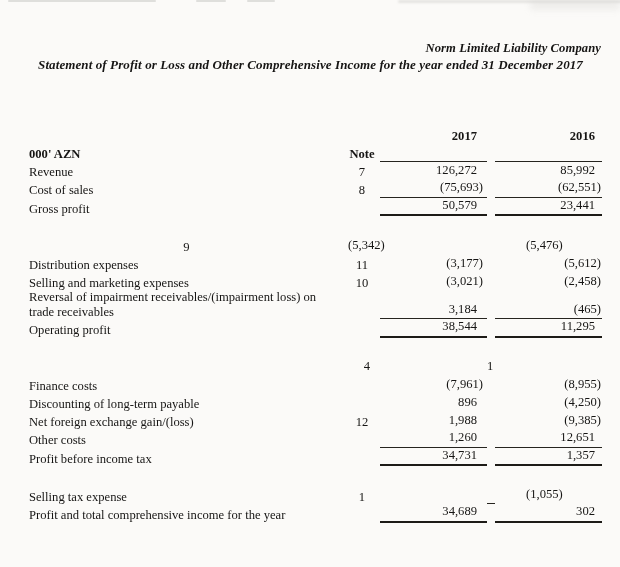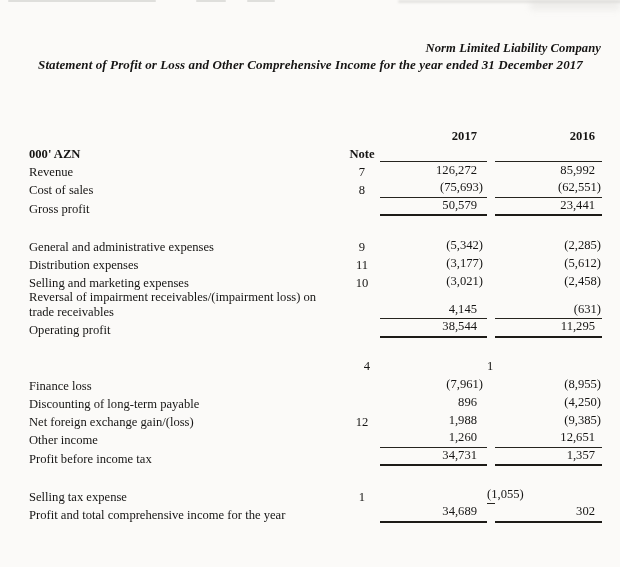--- a/index.html
+++ b/index.html
@@ -46,21 +46,21 @@
   .trow.bold .c { font-weight: normal; }
 
   .c { min-width: 0; }
   .label { padding-right: 6px; }
   .note  { text-align: center; padding-right: 4px; }
   .val   { text-align: right; padding-bottom: 2px; }
   .val .inner { display: inline-block; }
   .v2017 .inner { padding-right: 10px; }
   .v2016 .inner { padding-right: 7px; }
   .val .inner.paren { padding-right: 4px; }
-  .v2016 .inner.paren { padding-right: 1px; }
+  .v2016 .inner.paren { padding-right: 1px; margin-left: 39px; }
 
   .rule-single { border-bottom: 1.6px solid #26241f; }
   .rule-total  { border-bottom: 2.6px solid #1d1b17; }
 
   .header-row { font-weight: bold; min-height: 19px; }
   .header-row .val { padding-bottom: 17px; }
   .trow .spacer { }
 </style>
 </head>
 <body>
@@ -105,25 +105,24 @@
 
   <div class="trow bold">
     <div class="c label">Gross profit</div>
     <div class="c note"></div>
     <div class="c val v2017 rule-total"><span class="inner">50,579</span></div>
     <div class="c spacer"></div>
     <div class="c val v2016 rule-total"><span class="inner">23,441</span></div>
   </div>
 
   <div class="trow gap">
-    <div class="c label">General and administrative expenses</div>
     <div class="c note">9</div>
     <div class="c val v2017"><span class="inner paren">(5,342)</span></div>
     <div class="c spacer"></div>
-    <div class="c val v2016"><span class="inner paren">(2,285)</span></div>
+    <div class="c val v2016"><span class="inner paren">(5,476)</span></div>
   </div>
 
   <div class="trow">
     <div class="c label">Distribution expenses</div>
     <div class="c note">11</div>
     <div class="c val v2017"><span class="inner paren">(3,177)</span></div>
     <div class="c spacer"></div>
     <div class="c val v2016"><span class="inner paren">(5,612)</span></div>
   </div>
 
@@ -131,42 +130,42 @@
     <div class="c label">Selling and marketing expenses</div>
     <div class="c note">10</div>
     <div class="c val v2017"><span class="inner paren">(3,021)</span></div>
     <div class="c spacer"></div>
     <div class="c val v2016"><span class="inner paren">(2,458)</span></div>
   </div>
 
   <div class="trow">
     <div class="c label">Reversal of impairment receivables/(impairment loss) on trade receivables</div>
     <div class="c note"></div>
-    <div class="c val v2017 rule-single"><span class="inner">4,145</span></div>
-    <div class="c spacer"></div>
-    <div class="c val v2016 rule-single"><span class="inner paren">(631)</span></div>
+    <div class="c val v2017 rule-single"><span class="inner">3,184</span></div>
+    <div class="c spacer"></div>
+    <div class="c val v2016 rule-single"><span class="inner paren">(465)</span></div>
   </div>
 
   <div class="trow bold">
     <div class="c label">Operating profit</div>
     <div class="c note"></div>
     <div class="c val v2017 rule-total"><span class="inner">38,544</span></div>
     <div class="c spacer"></div>
     <div class="c val v2016 rule-total"><span class="inner">11,295</span></div>
   </div>
 
   <div class="trow gap">
     <div class="c note"></div>
     <div class="c val v2017"><span class="inner">4</span></div>
     <div class="c spacer"></div>
     <div class="c val v2016"><span class="inner">1</span></div>
   </div>
 
   <div class="trow">
-    <div class="c label">Finance loss</div>
+    <div class="c label">Finance costs</div>
     <div class="c note"></div>
     <div class="c val v2017"><span class="inner paren">(7,961)</span></div>
     <div class="c spacer"></div>
     <div class="c val v2016"><span class="inner paren">(8,955)</span></div>
   </div>
 
   <div class="trow">
     <div class="c label">Discounting of long-term payable</div>
     <div class="c note"></div>
     <div class="c val v2017"><span class="inner">896</span></div>
@@ -176,21 +175,21 @@
 
   <div class="trow">
     <div class="c label">Net foreign exchange gain/(loss)</div>
     <div class="c note">12</div>
     <div class="c val v2017"><span class="inner">1,988</span></div>
     <div class="c spacer"></div>
     <div class="c val v2016"><span class="inner paren">(9,385)</span></div>
   </div>
 
   <div class="trow">
-    <div class="c label">Other income</div>
+    <div class="c label">Other costs</div>
     <div class="c note"></div>
     <div class="c val v2017 rule-single"><span class="inner">1,260</span></div>
     <div class="c spacer"></div>
     <div class="c val v2016 rule-single"><span class="inner">12,651</span></div>
   </div>
 
   <div class="trow bold">
     <div class="c label">Profit before income tax</div>
     <div class="c note"></div>
     <div class="c val v2017 rule-total"><span class="inner">34,731</span></div>

